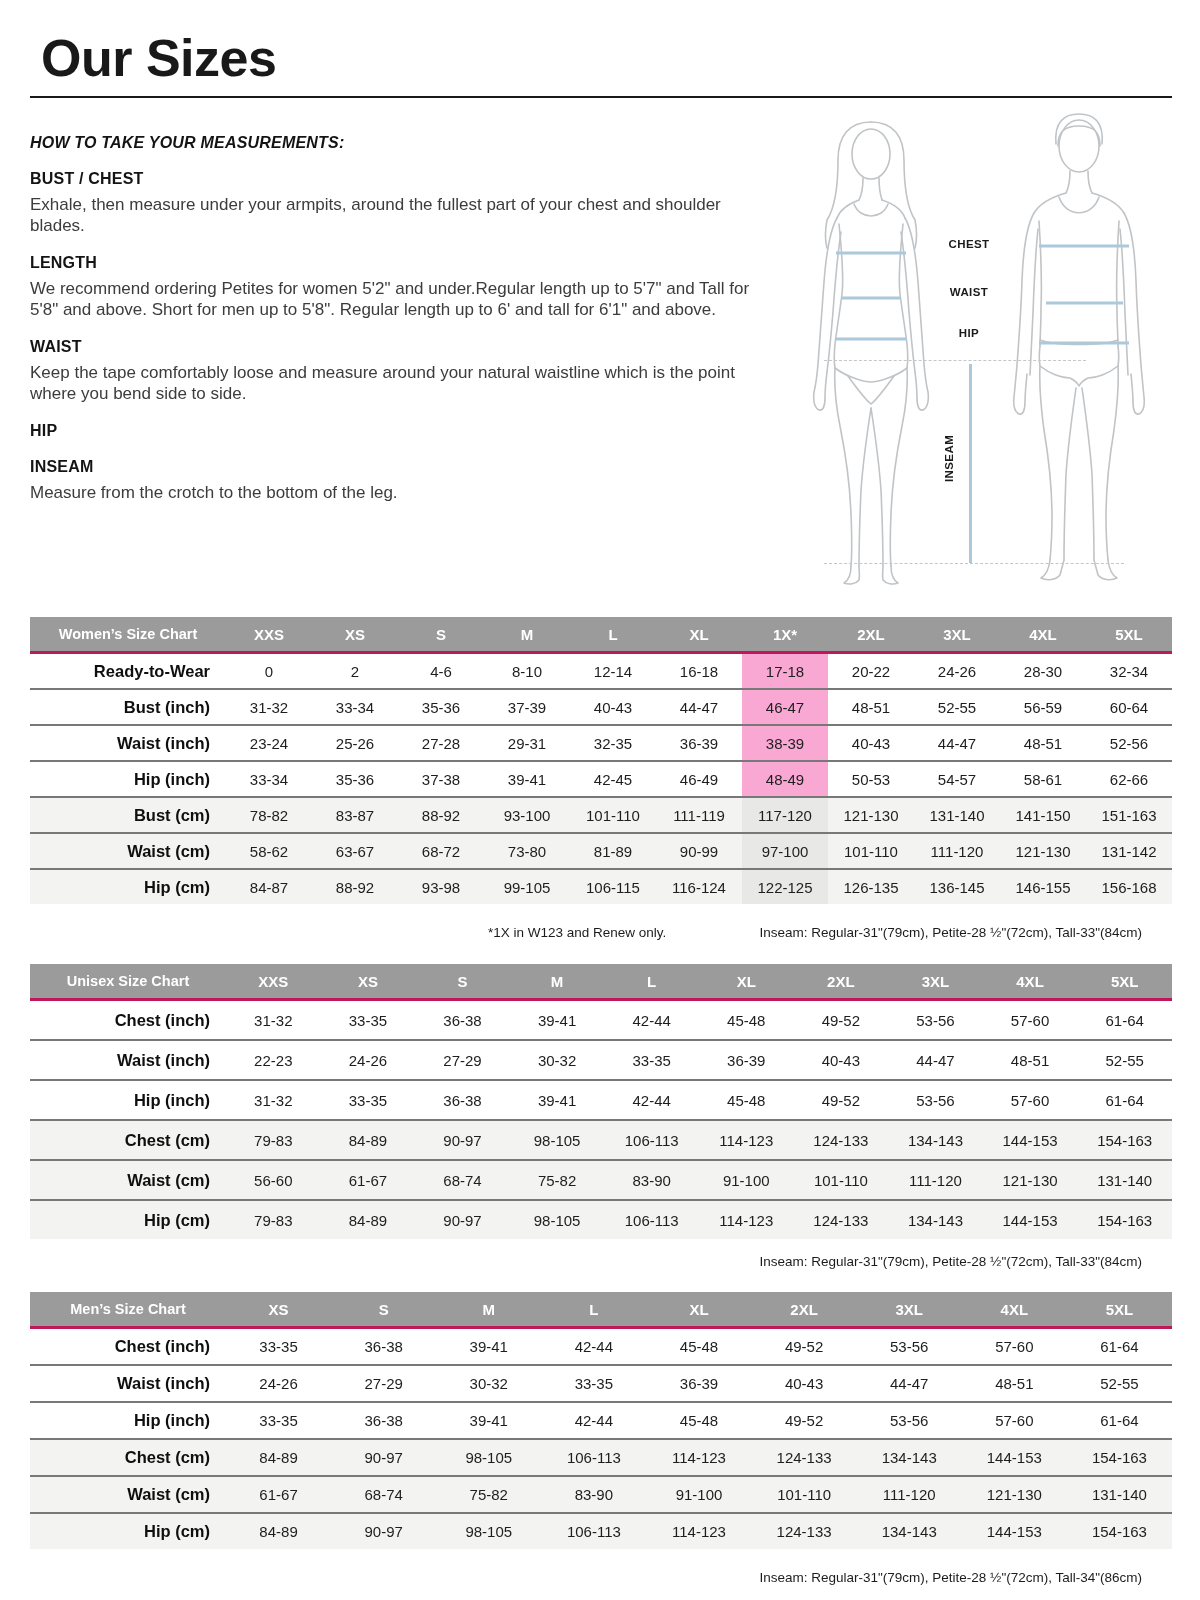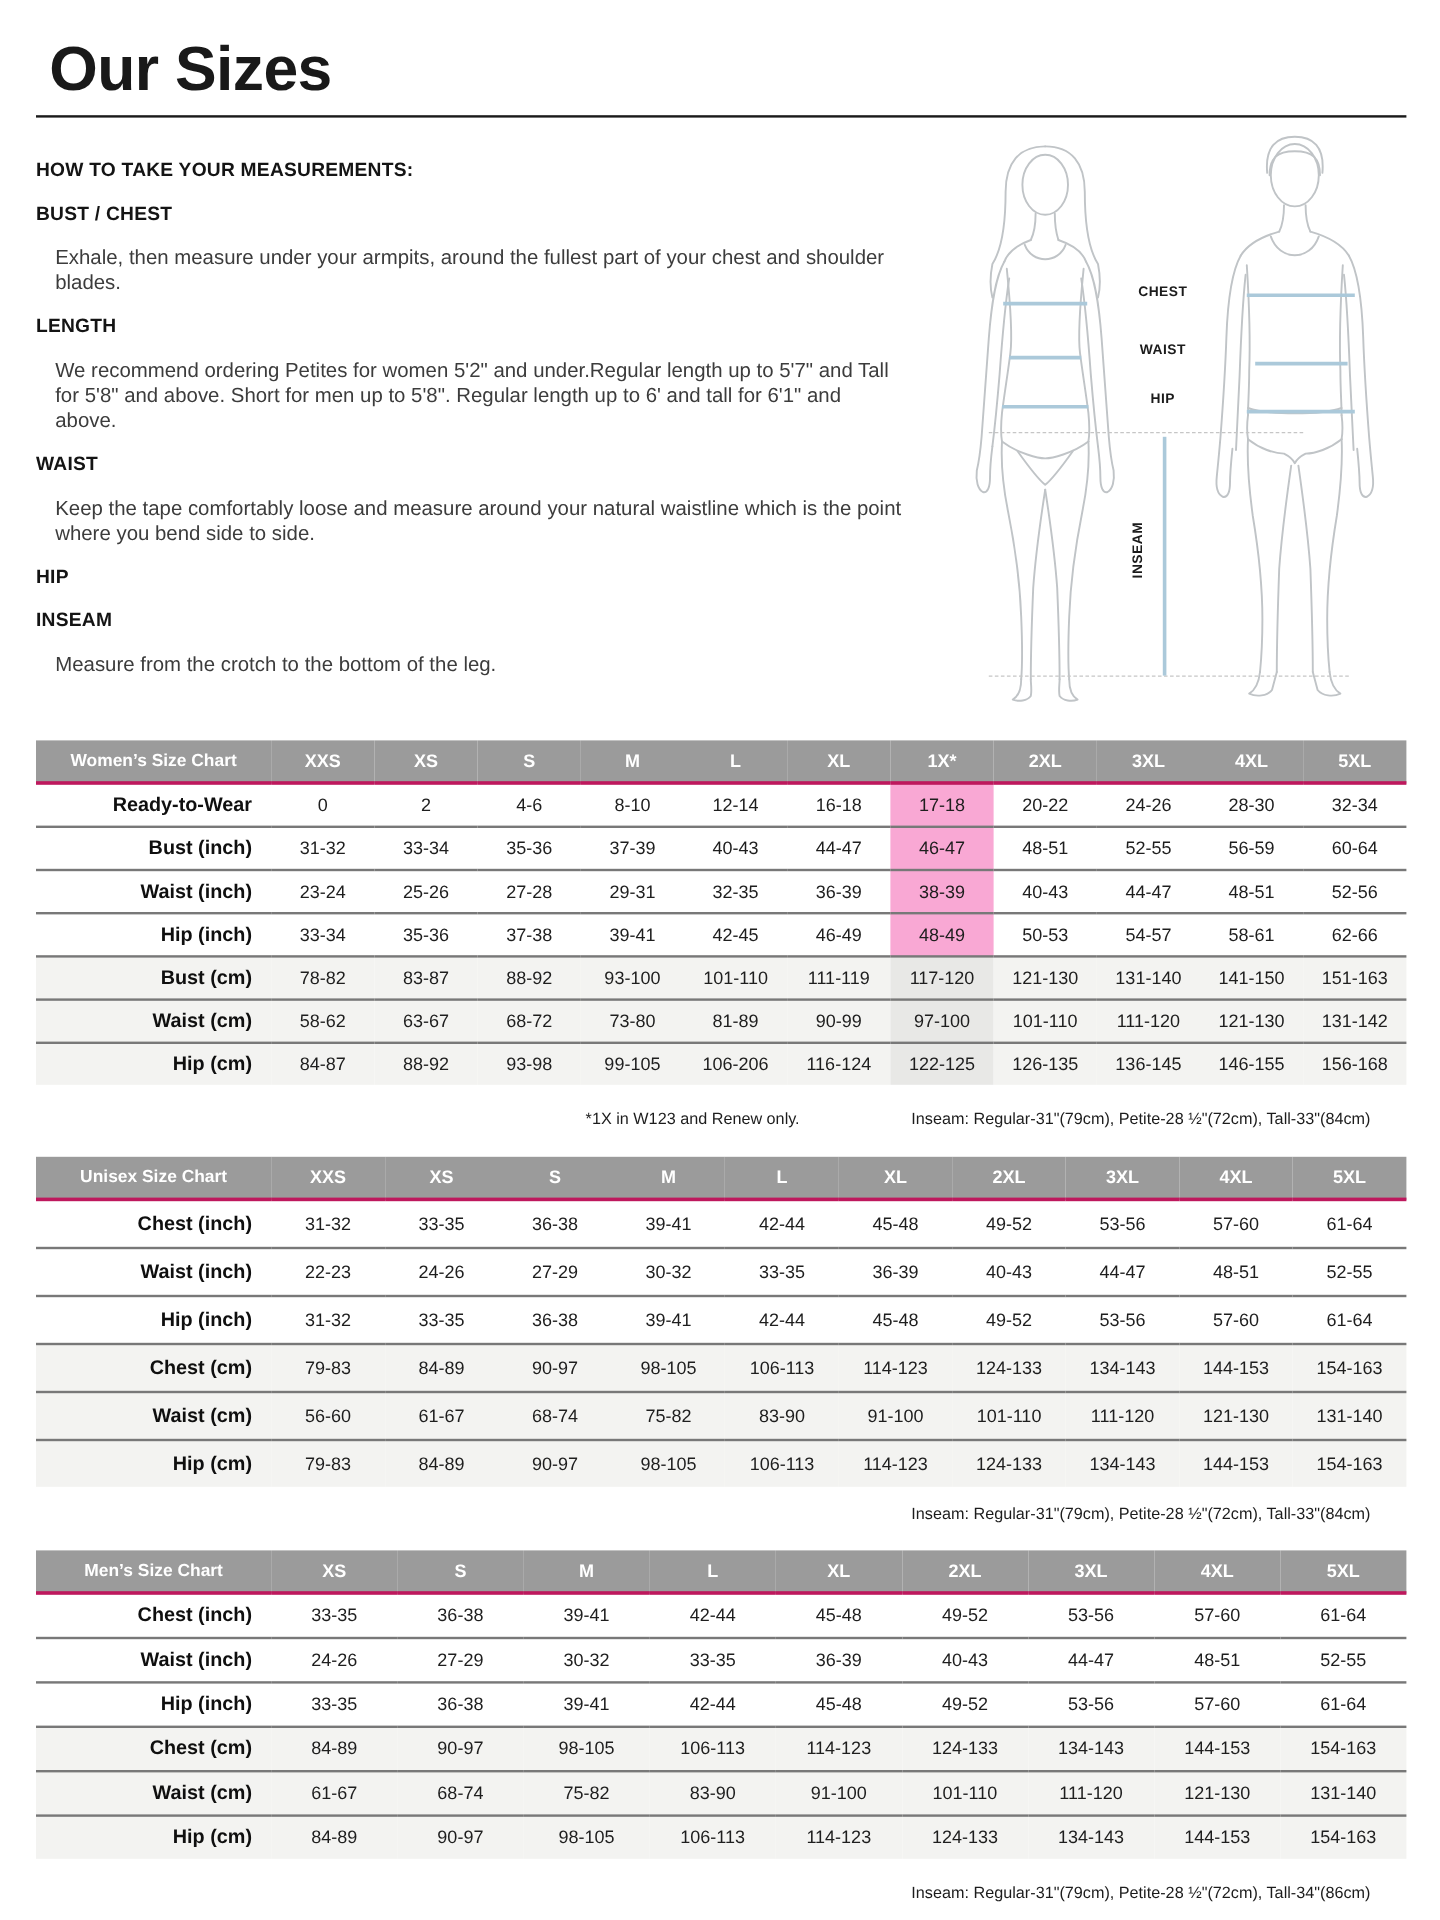--- a/index.html
+++ b/index.html
@@ -6,23 +6,23 @@
   .page{position:relative;width:1200px;height:1600px;background:#fff;overflow:hidden;
         font-family:"Liberation Sans","DejaVu Sans",sans-serif;color:#222;}
 
   
   .page-title{position:absolute;left:30px;top:18px;margin:11px;font-size:52px;line-height:58px;
               font-weight:800;color:#191919;letter-spacing:-0.5px;}
   .title-rule{position:absolute;left:30px;top:96px;width:1142px;height:2px;background:#1a1a1a;}
 
   
   .instructions{position:absolute;left:30px;top:134px;width:742px;}
-  .howto-heading{margin:0 0 16px 0;font-size:16px;font-weight:700;color:#141414;letter-spacing:0.2px;}
+  .howto-heading{margin:0 0 16px 0;font-size:16px;font-weight:700;color:#141414;letter-spacing:0.2px;font-style:italic;}
   .m-section h3{margin:18px 0 6px 0;font-size:16px;font-weight:700;color:#141414;letter-spacing:0.2px;}
-  .m-section p{margin:16px;font-size:17px;line-height:21px;color:#3c3c3c;}
+  .m-section p{margin:0;font-size:17px;line-height:21px;color:#3c3c3c;}
 
   
   .diagram{position:absolute;left:788px;top:112px;width:392px;height:486px;}
   .fig{position:absolute;}
   .fig-female{left:8px;top:6px;}
   .fig-male{left:198px;top:0px;}
   .outline{fill:none;stroke:#c0c4c7;stroke-width:1.6;stroke-linecap:round;stroke-linejoin:round;}
   .measure{stroke:#abc9da;stroke-width:3;fill:none;}
   .dash{position:absolute;height:0;border-top:1px dashed #c6c6c6;}
   .dash-crotch{left:36px;top:248px;width:262px;}
@@ -277,21 +277,21 @@
           <td>111-120</td>
           <td>121-130</td>
           <td>131-142</td>
         </tr>
         <tr class="shaded">
           <td class="lab">Hip (cm)</td>
           <td>84-87</td>
           <td>88-92</td>
           <td>93-98</td>
           <td>99-105</td>
-          <td>106-206</td>
+          <td>106-115</td>
           <td>116-124</td>
           <td class="hl">122-125</td>
           <td>126-135</td>
           <td>136-145</td>
           <td>146-155</td>
           <td>156-168</td>
         </tr>
       </tbody>
     </table>
   <div class="footnote fn-women">

